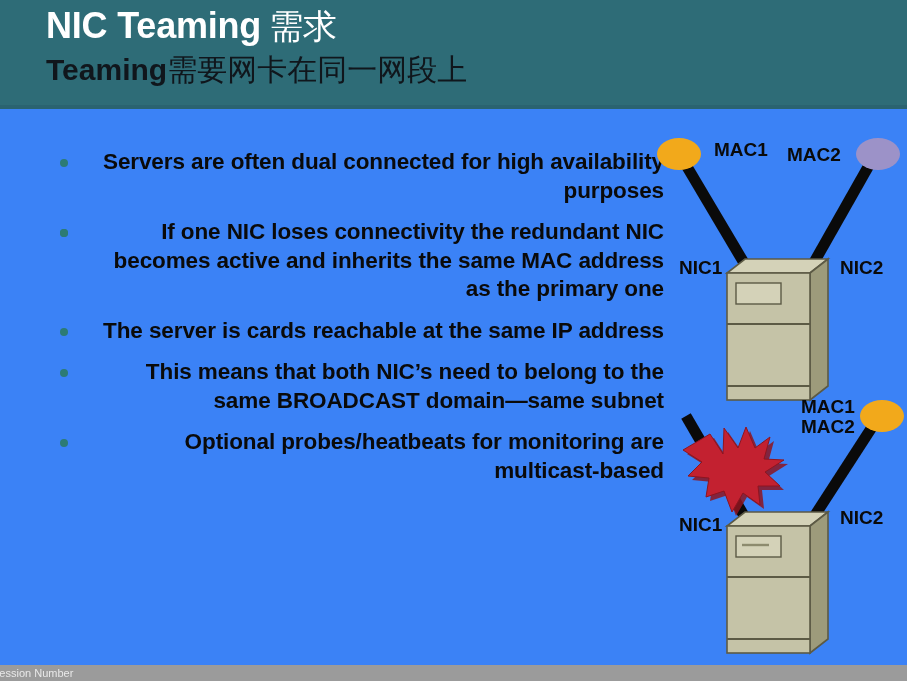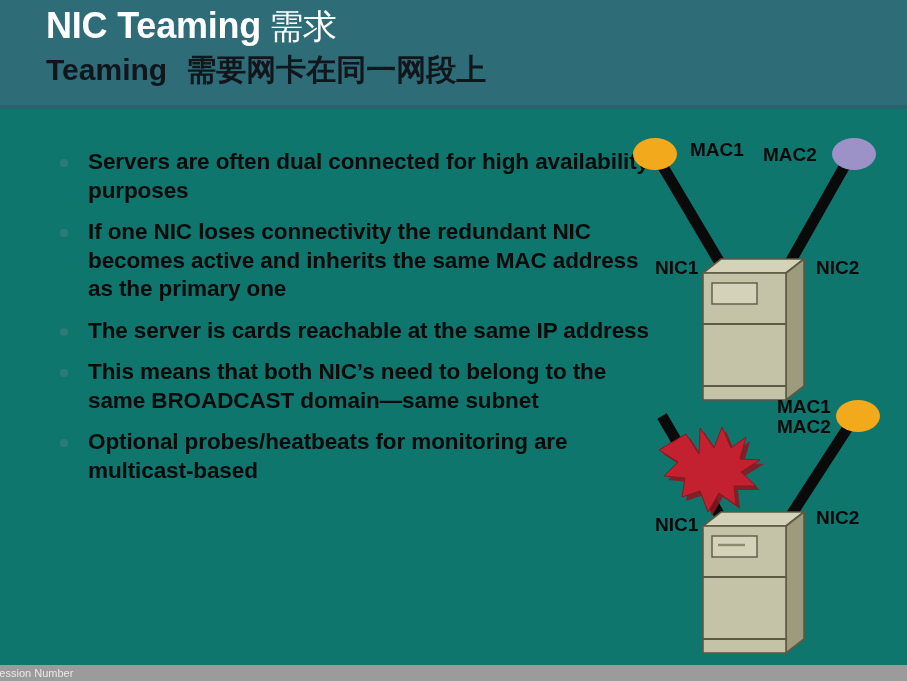--- a/index.html
+++ b/index.html
@@ -7,22 +7,23 @@
     padding: 0;
     background: #ffffff;
   }
   body {
     font-family: "Liberation Sans", "DejaVu Sans", sans-serif;
   }
   #slide {
     position: relative;
     width: 907px;
     height: 681px;
-    background: #0f766e;
+    background: #3b82f6;
     overflow: hidden;
+    text-align: right;
   }
 
   
   #header-band {
     position: absolute;
     left: 0;
     top: 0;
     width: 907px;
     height: 105px;
     background: #2E6C77;
@@ -57,23 +58,23 @@
     left: 46px;
     top: 49px;
     font-size: 30px;
     font-weight: bold;
     color: #10161C;
     white-space: nowrap;
     line-height: 42px;
   }
   #title-sub .cjk {
     font-family: "DejaVu Sans", sans-serif;
-    font-weight: bold;
+    font-weight: normal;
     font-size: 30px;
-    margin-left: 19px;
+    margin-left: 0;
   }
 
   
   #bullet-list {
     position: absolute;
     left: 54px;
     top: 148px;
     width: 610px;
   }
   .bullet-item {
@@ -92,21 +93,21 @@
     top: 11px;
     width: 8px;
     height: 8px;
     border-radius: 50%;
     background: #2C7B74;
   }
 
   
   #diagram {
     position: absolute;
-    left: 626px;
+    left: 650px;
     top: 128px;
     width: 257px;
     height: 535px;
   }
   #diagram svg {
     display: block;
   }
   .diag-label {
     font-family: "Liberation Sans", "DejaVu Sans", sans-serif;
     font-size: 19px;

